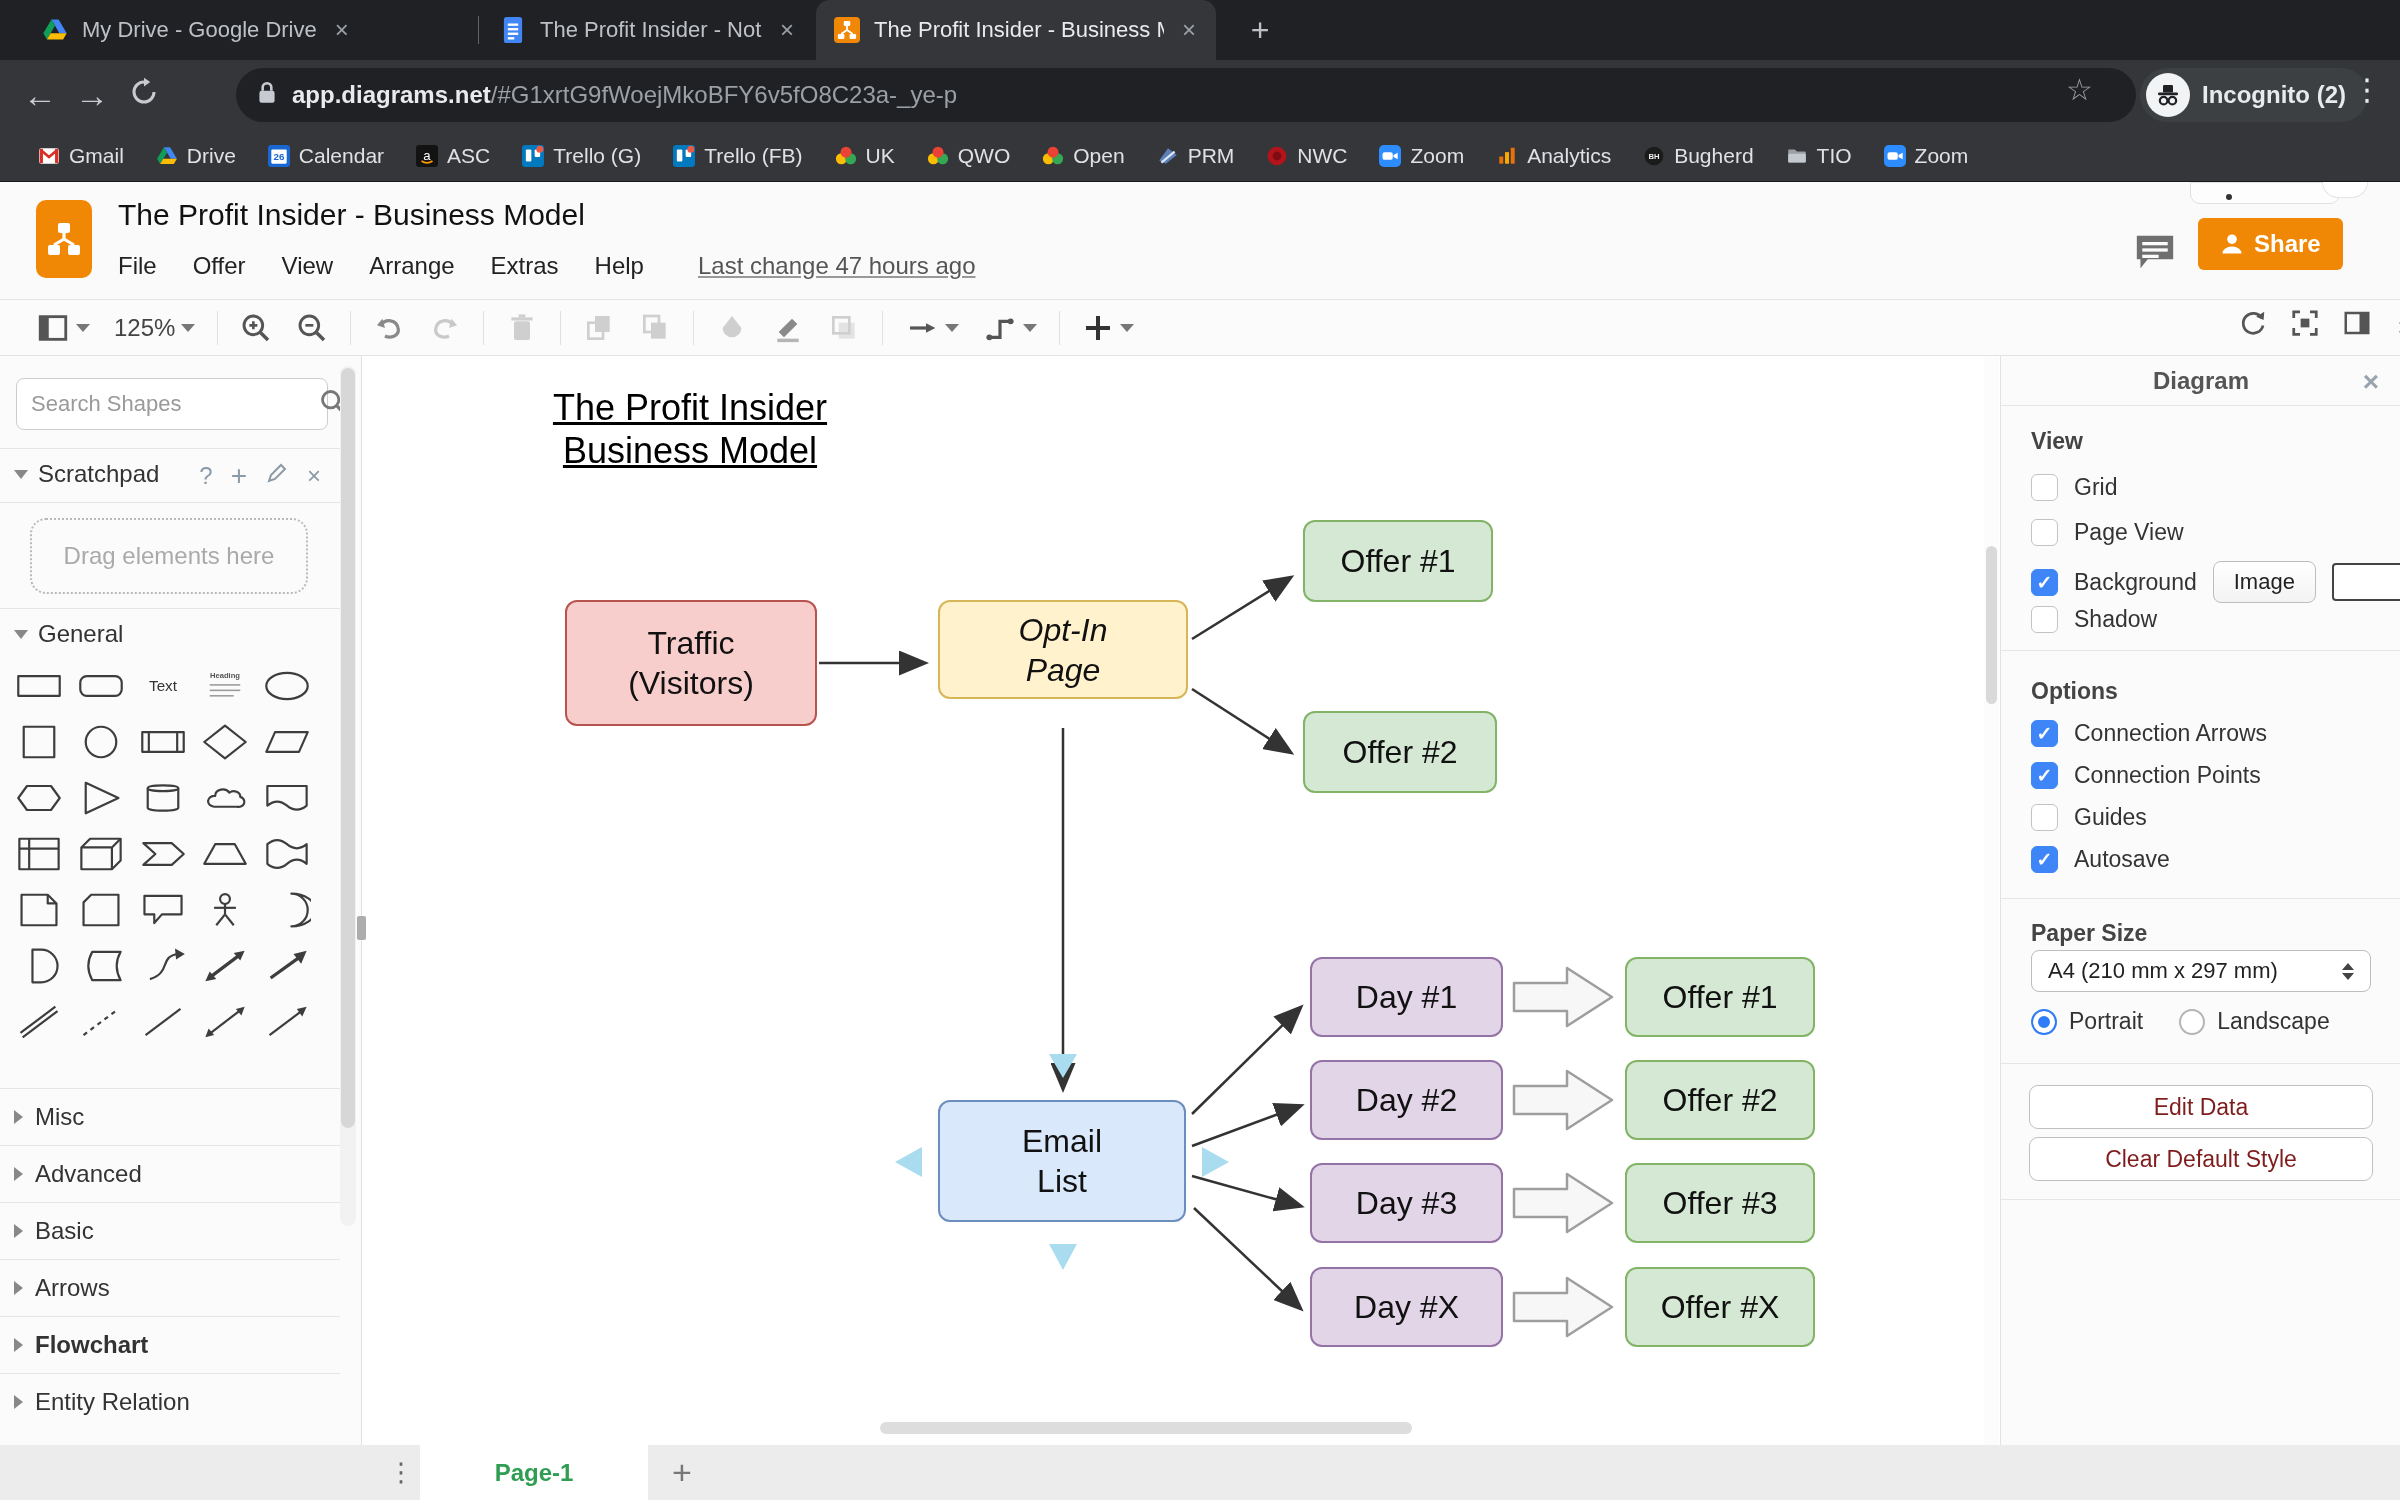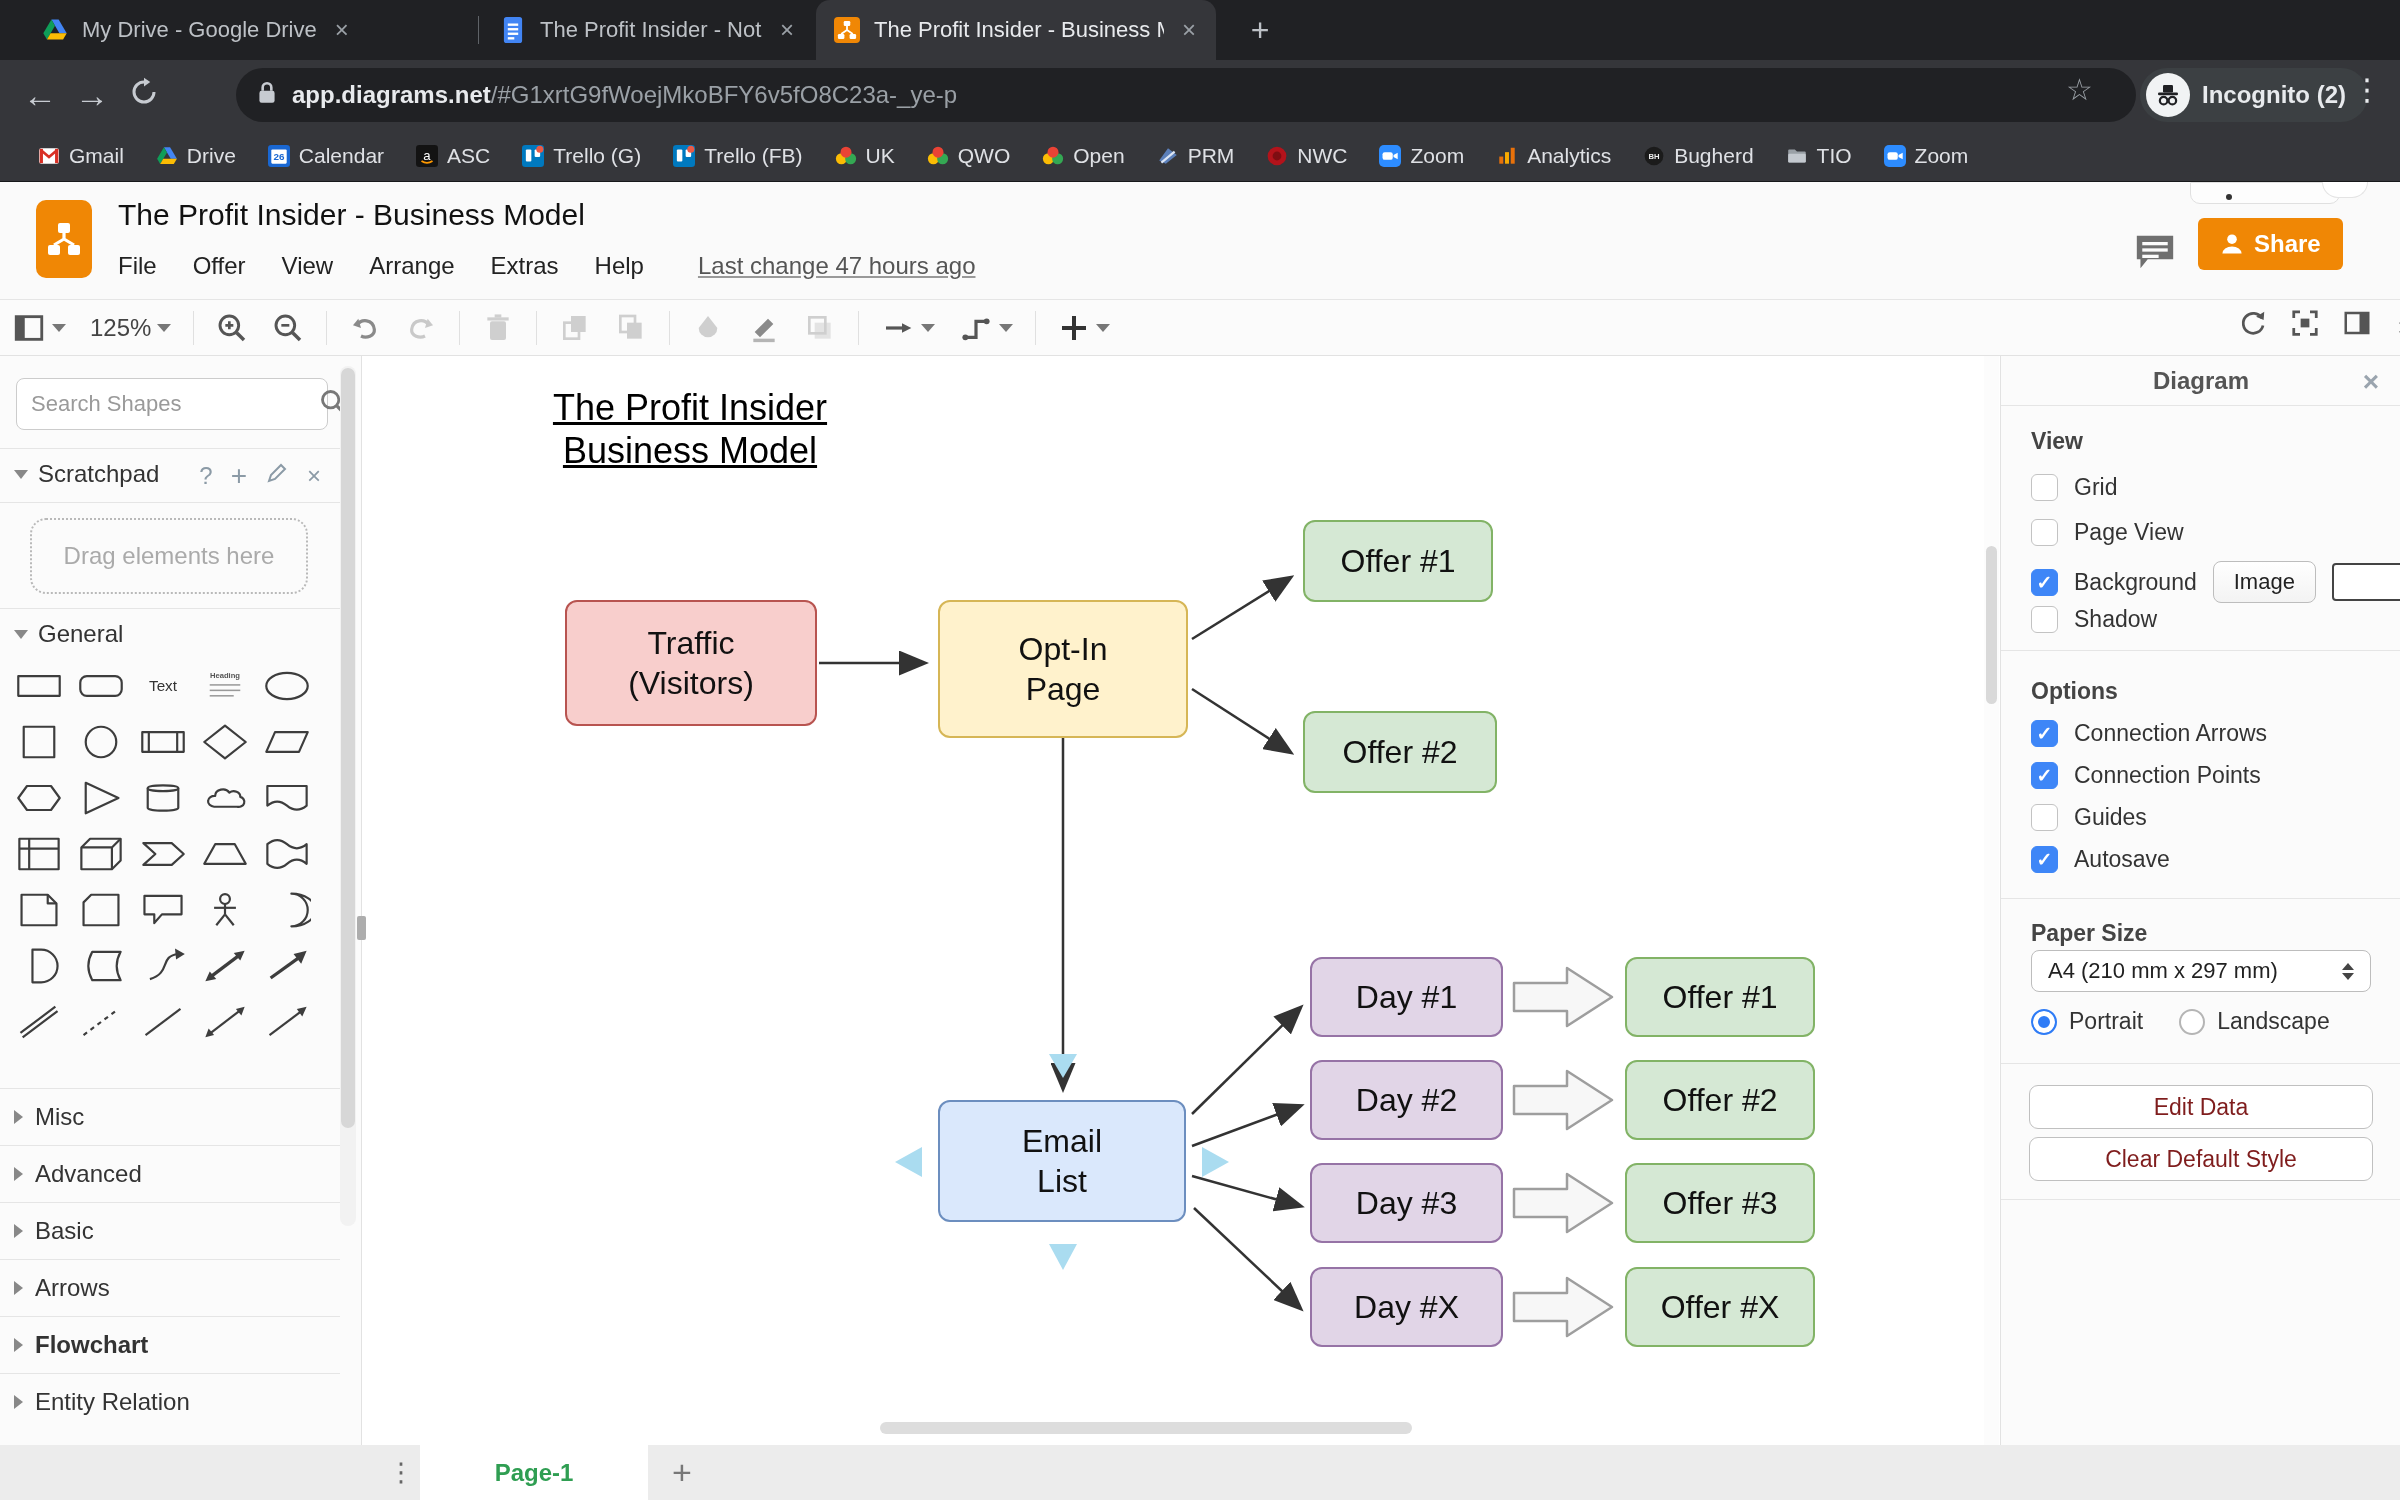--- a/index.html
+++ b/index.html
@@ -39,21 +39,21 @@
   #doc-title { position:absolute; left:118px; top:16px; font-size:30px; color:#111; }
   #menubar { position:absolute; left:118px; top:70px; display:flex; gap:36px; font-size:24px; color:#222; }
   #last-change { font-size:24px; color:#555; text-decoration:underline; text-decoration-color:#999; margin-left:18px; }
   #comment-icon { position:absolute; left:2133px; top:50px; }
   #share-btn { position:absolute; left:2198px; top:36px; height:52px; background:#F08705; border-radius:6px; color:#fff; font-size:24px; font-weight:bold; display:flex; align-items:center; gap:10px; padding:0 22px; }
   #cutoff-popup { position:absolute; left:2190px; top:0px; width:150px; height:22px; background:#fdfdfd; border:1px solid #e0e0e0; border-radius:0 0 10px 10px; }
   #cutoff-dot { position:absolute; left:2226px; top:12px; width:6px; height:6px; border-radius:50%; background:#333; }
   #cutoff-circle { position:absolute; left:2322px; top:0; width:46px; height:16px; background:#fff; border-radius:0 0 20px 20px; border:1px solid #e4e4e4; border-top:none; }
 
   
-  #apptoolbar { position:absolute; left:0; top:300px; width:2400px; height:56px; background:#fbfbfb; border-bottom:1px solid #e2e2e2; display:flex; align-items:center; }
+  #apptoolbar { position:absolute; left:0; top:300px; width:2400px; height:56px; background:#fbfbfb; border-bottom:1px solid #e2e2e2; display:flex; align-items:center; padding-left:24px; }
   .tbtn { display:flex; align-items:center; gap:6px; padding:0 12px; height:44px; }
   .tsep { width:1px; height:34px; background:#e0e0e0; margin:0 10px; }
   .zoomlabel { font-size:24px; color:#444; }
   .caret { width:0; height:0; border-left:7px solid transparent; border-right:7px solid transparent; border-top:8px solid #777; }
   #view-toggles { position:absolute; left:2238px; top:8px; display:flex; gap:22px; align-items:center; }
 
   
   #leftpanel { position:absolute; left:0; top:356px; width:362px; height:1089px; background:#fbfbfb; border-right:1px solid #e2e2e2; }
   #search-box { position:absolute; left:16px; top:22px; width:312px; height:52px; background:#fff; border:1px solid #ccc; border-radius:8px; display:flex; align-items:center; padding:0 14px; }
   #search-box input { border:none; outline:none; flex:1; font-size:22px; color:#444; background:transparent; font-family:inherit; }
@@ -812,21 +812,21 @@
           <line x1="707" y1="787" x2="707" y2="813"></line>
         <polygon points="690,800 696,796 696,804"></polygon>
           <polygon points="724,800 718,796 718,804"></polygon>
         <polygon points="707,783 703,789 711,789"></polygon>
           <polygon points="707,817 703,811 711,811"></polygon>
       </g>
     </svg>
 
     <div class="node" style="left: 203px; top: 244px; width: 252px; height: 126px; background: rgb(248, 206, 204); border-color: rgb(184, 84, 80);">Traffic
 (Visitors)</div>
-    <div class="node" style="left: 576px; top: 244px; width: 250px; height: 138px; background: rgb(255, 242, 204); border-color: rgb(214, 182, 86);">Opt-In
+    <div class="node" style="left: 576px; top: 244px; width: 250px; height: 99px; background: rgb(255, 242, 204); border-color: rgb(214, 182, 86); font-style: italic;">Opt-In
 Page</div>
     <div class="node" style="left: 941px; top: 164px; width: 190px; height: 82px; background: rgb(213, 232, 212); border-color: rgb(130, 179, 102);">Offer #1</div>
     <div class="node" style="left: 941px; top: 355px; width: 194px; height: 82px; background: rgb(213, 232, 212); border-color: rgb(130, 179, 102);">Offer #2</div>
     <div class="node" style="left: 576px; top: 744px; width: 248px; height: 122px; background: rgb(218, 232, 252); border-color: rgb(108, 142, 191);">Email
 List</div>
     <div class="node" style="left: 948px; top: 601px; width: 193px; height: 80px; background: rgb(225, 213, 231); border-color: rgb(150, 115, 166);">Day #1</div>
     <div class="node" style="left: 948px; top: 704px; width: 193px; height: 80px; background: rgb(225, 213, 231); border-color: rgb(150, 115, 166);">Day #2</div>
     <div class="node" style="left: 948px; top: 807px; width: 193px; height: 80px; background: rgb(225, 213, 231); border-color: rgb(150, 115, 166);">Day #3</div>
     <div class="node" style="left: 948px; top: 911px; width: 193px; height: 80px; background: rgb(225, 213, 231); border-color: rgb(150, 115, 166);">Day #X</div>
     <div class="node" style="left: 1263px; top: 601px; width: 190px; height: 80px; background: rgb(213, 232, 212); border-color: rgb(130, 179, 102);">Offer #1</div>

